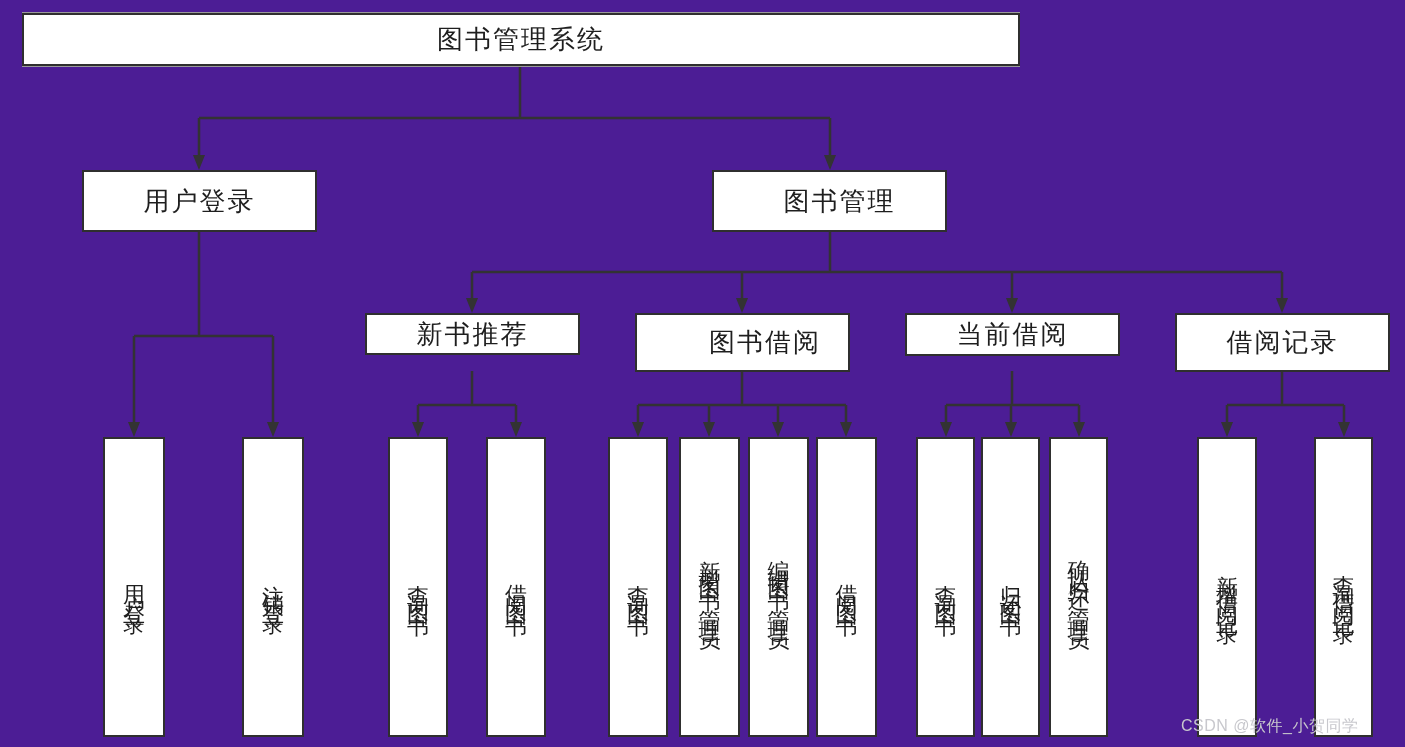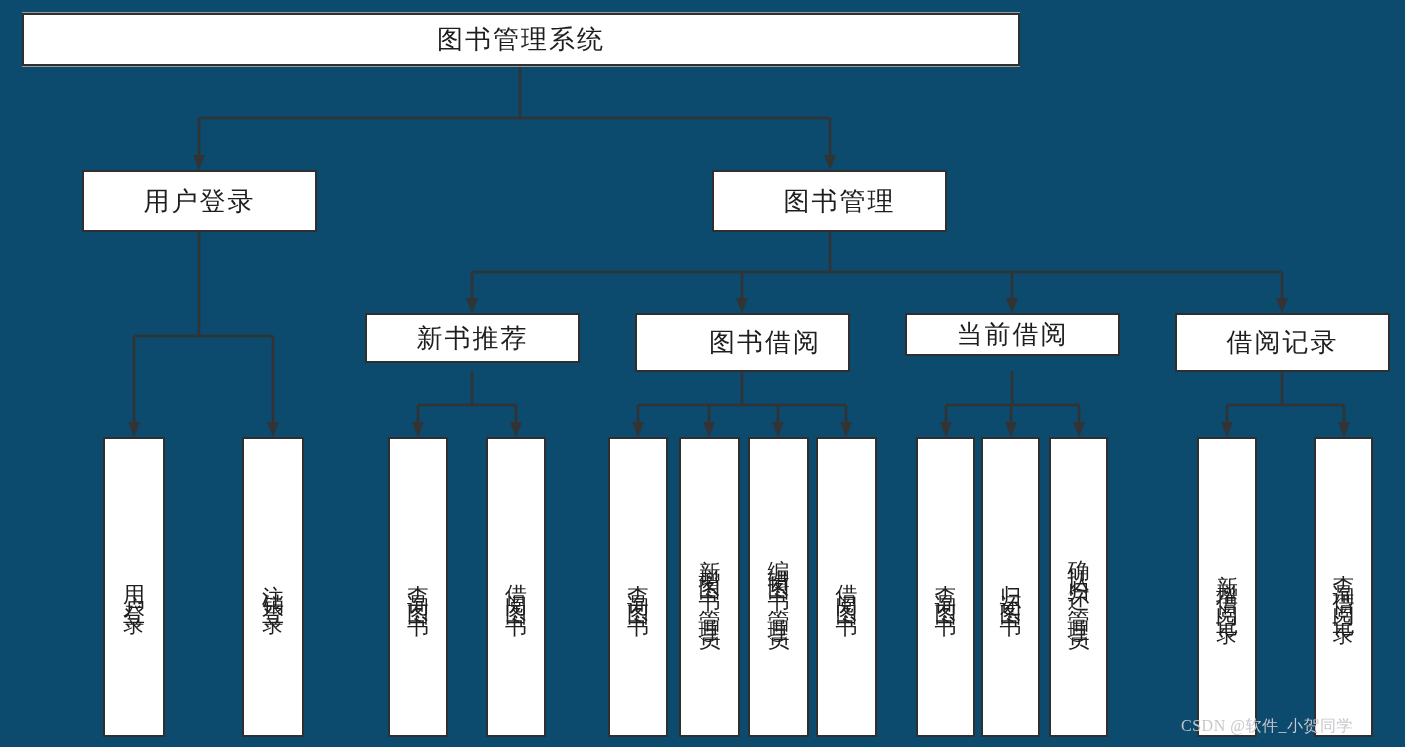--- a/index.html
+++ b/index.html
@@ -1,22 +1,22 @@
 <!DOCTYPE html>
 <html><head>
 <meta charset="utf-8">
 <style>
   html, body { margin: 0; padding: 0; background: #ffffff; }
   .canvas {
     position: relative;
     width: 1405px;
     height: 747px;
-    background: #0c4a6e;
+    background: #4c1d95;
     overflow: hidden;
-    font-family: Liberation Serif, serif;
+    font-family: Liberation Sans, sans-serif;
     text-align: right;
   }
   .connectors {
     position: absolute;
     left: 0; top: 0;
     width: 1405px; height: 747px;
     pointer-events: none;
   }
   .box {
     position: absolute;
@@ -96,21 +96,21 @@
     <span class="h-label">图书管理系统</span>
   </div>
 
   <div class="box" style="left:82px; top:170px; width:235px; height:62px;">
     <span class="h-label">用户登录</span>
   </div>
   <div class="box" style="left:712px; top:170px; width:235px; height:62px;padding-left:20px;">
     <span class="h-label">图书管理</span>
   </div>
 
-  <div class="box" style="left:365px; top:313px; width:215px; height:50px;">
+  <div class="box" style="left:365px; top:313px; width:215px; height:42px;">
     <span class="h-label">新书推荐</span>
   </div>
   <div class="box" style="left:635px; top:313px; width:215px; height:59px;padding-left:45px;">
     <span class="h-label">图书借阅</span>
   </div>
   <div class="box" style="left:905px; top:313px; width:215px; height:43px;">
     <span class="h-label">当前借阅</span>
   </div>
   <div class="box" style="left:1175px; top:313px; width:215px; height:59px;">
     <span class="h-label">借阅记录</span>

